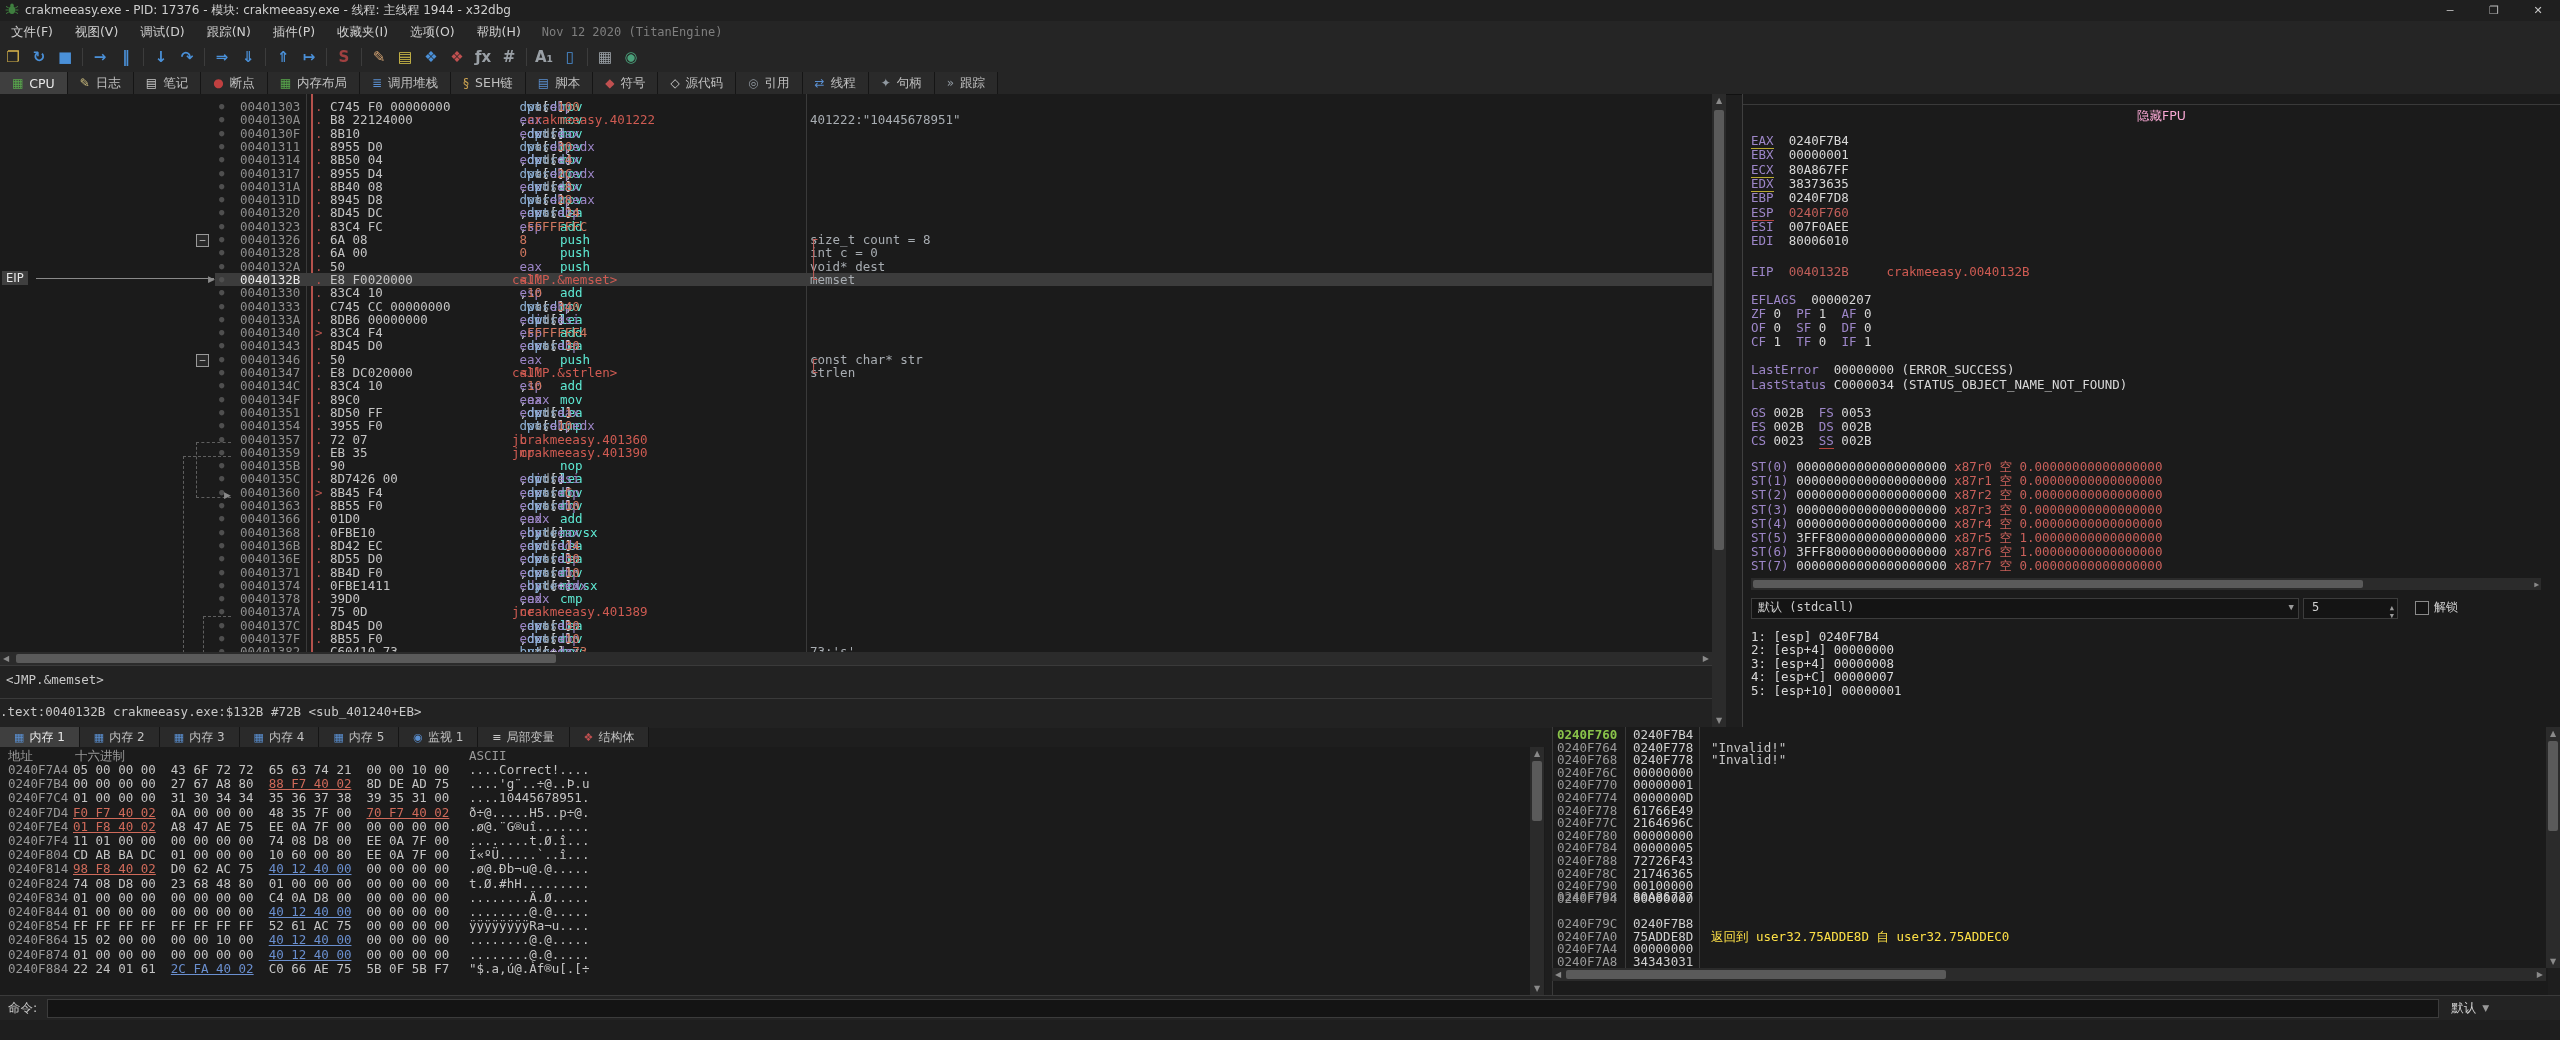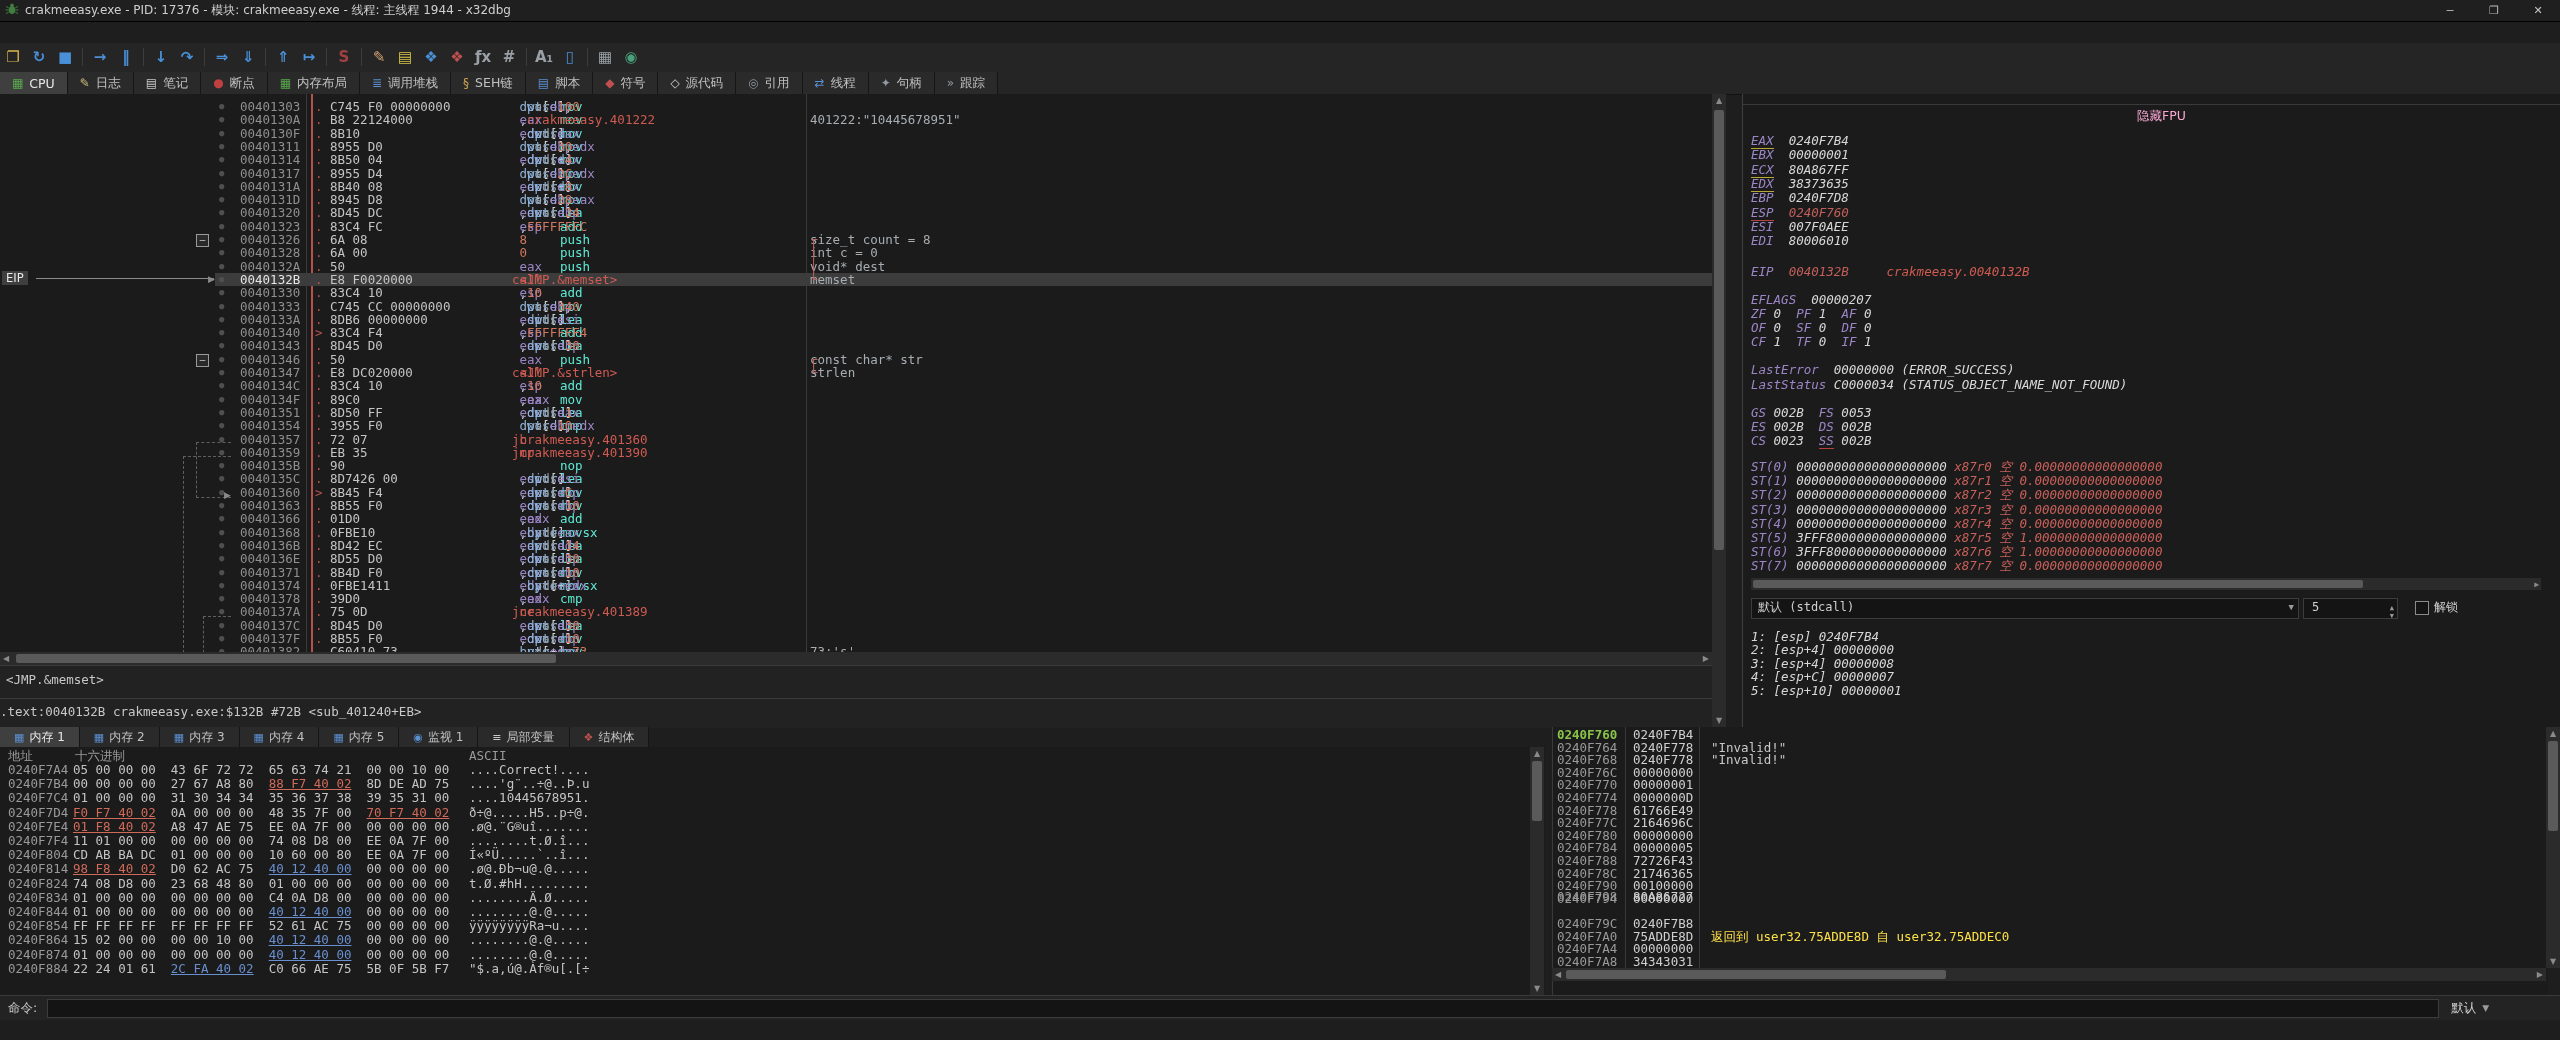--- a/index.html
+++ b/index.html
@@ -67,21 +67,21 @@
   #infopanel{position:absolute;left:0;top:665px;width:1712px;height:62px;background:#222222;
     border-top:1px solid #3a3a3a;font-family:"DejaVu Sans Mono",monospace;font-size:12.5px;color:#c8c8c8;}
   #info1{position:absolute;left:6px;top:6px;}
   #infodiv{position:absolute;left:0;top:32px;width:1712px;height:1px;background:#3a3a3a;}
   #info2{position:absolute;left:0;top:38px;}
   
   #registers{position:absolute;left:1742px;top:94px;width:817px;height:633px;background:#1b1b1b;
     border-left:1px solid #3f3f3f;font-family:"DejaVu Sans Mono",monospace;font-size:12.5px;}
   #registers .topline{position:absolute;left:0;top:10px;width:100%;height:1px;background:#3a3a3a;}
   #fpuToggle{position:absolute;left:394px;top:14px;color:#f9a8d4;font-family:"DejaVu Sans",sans-serif;font-size:12.5px;}
-  .regrow{position:absolute;height:14px;line-height:14px;white-space:pre;font-style:italic;}
+  .regrow{position:absolute;height:14px;line-height:14px;white-space:pre;}
   .rlabel{color:#9d86c8;}
   .rlabel.uy{border-bottom:1px solid #b8a832;}
   .rlabel.ur{border-bottom:1px solid #b5423c;}
   .rval{color:#d8d8d8;}
   .rval.red{color:#c25f5a;}
   .stpart{color:#c9605a;}
   #convcombo{position:absolute;left:8px;top:504px;width:540px;height:19px;background:#141414;
     border:1px solid #3c3c3c;color:#d0d0d0;font-size:12px;line-height:17px;padding-left:6px;}
   #convcombo .arr{position:absolute;right:4px;top:0;color:#9a9a9a;font-size:9px;}
   #argspin{position:absolute;left:560px;top:504px;width:85px;height:19px;background:#141414;
@@ -153,20 +153,31 @@
         </svg>
     </span>
     <span>crakmeeasy.exe - PID: 17376 - 模块: crakmeeasy.exe - 线程: 主线程 1944 - x32dbg</span>
     <div id="winbtns">
       <span class="winbtn">─</span>
       <span class="winbtn">❐</span>
       <span class="winbtn">✕</span>
     </div>
   </div>
 
+  <div id="menubar">
+      <div class="menuitem">文件(F)</div>
+      <div class="menuitem">视图(V)</div>
+      <div class="menuitem">调试(D)</div>
+      <div class="menuitem">跟踪(N)</div>
+      <div class="menuitem">插件(P)</div>
+      <div class="menuitem">收藏夹(I)</div>
+      <div class="menuitem">选项(O)</div>
+      <div class="menuitem">帮助(H)</div>
+      <div id="buildinfo">Nov 12 2020 (TitanEngine)</div>
+    </div>
   <div id="toolbar">
       <div class="tbicon" style="color: rgb(216, 180, 74);">❐</div>
       <div class="tbicon" style="color: rgb(74, 144, 216);">↻</div>
       <div class="tbicon" style="color: rgb(74, 144, 216);">■</div>
       <div class="tbsep"></div>
       <div class="tbicon" style="color: rgb(74, 144, 216);">→</div>
       <div class="tbicon" style="color: rgb(74, 144, 216);">‖</div>
       <div class="tbsep"></div>
       <div class="tbicon" style="color: rgb(74, 144, 216);">↓</div>
       <div class="tbicon" style="color: rgb(74, 144, 216);">↷</div>

